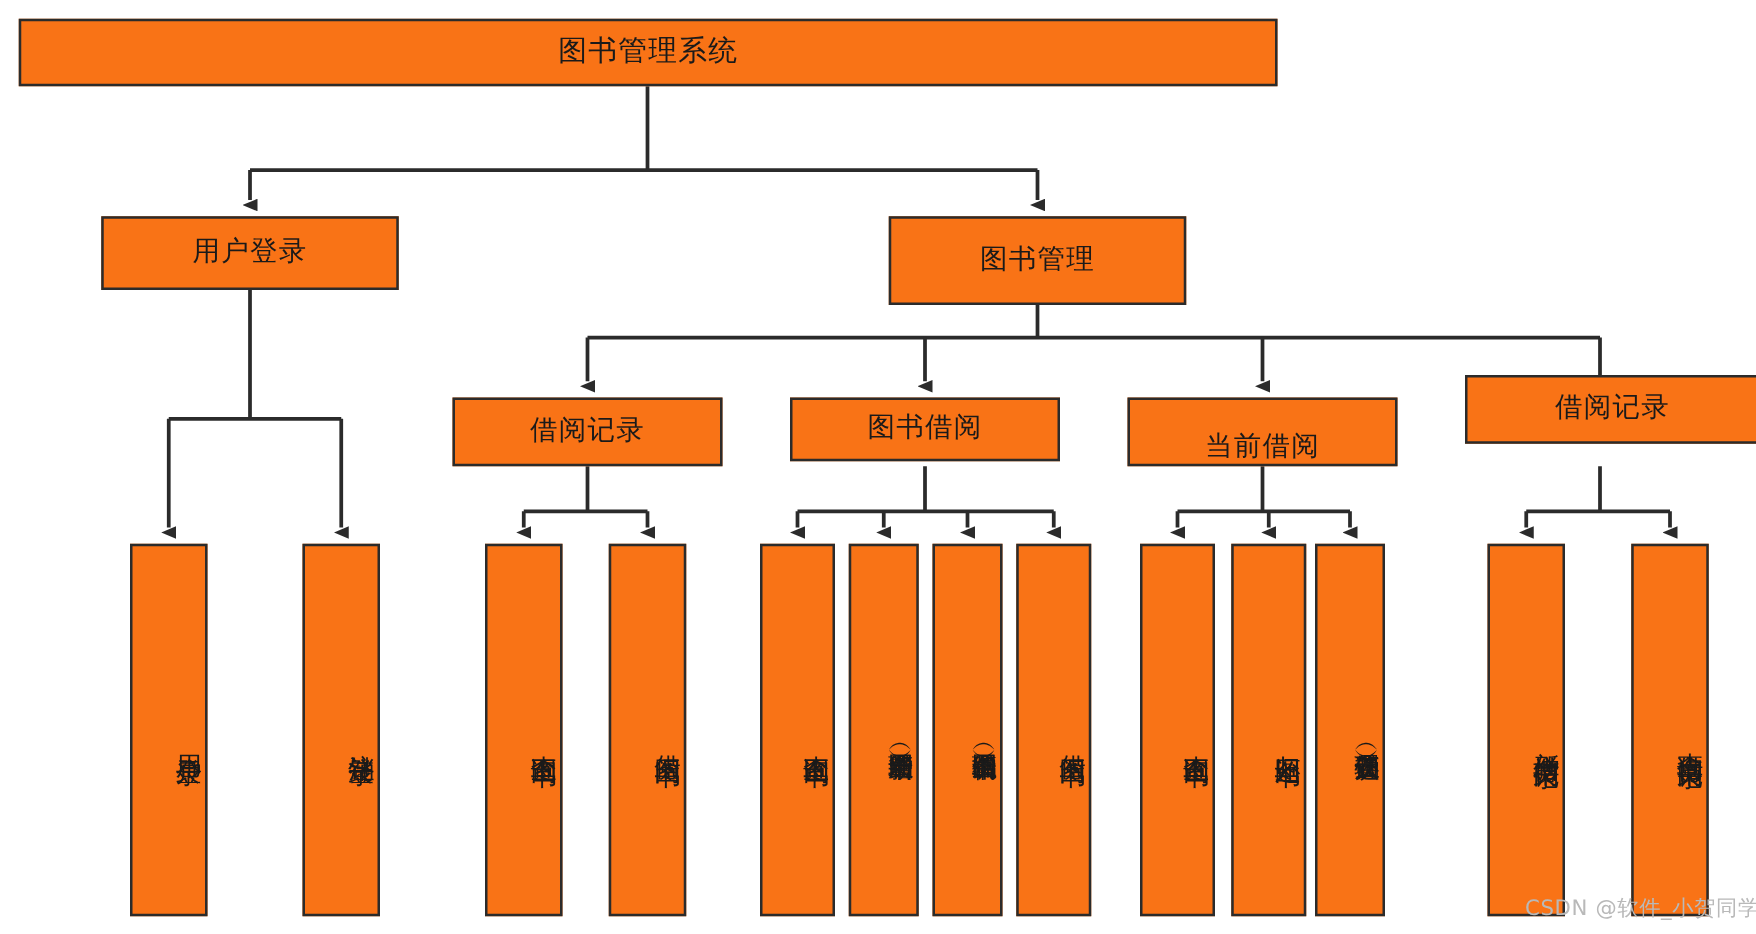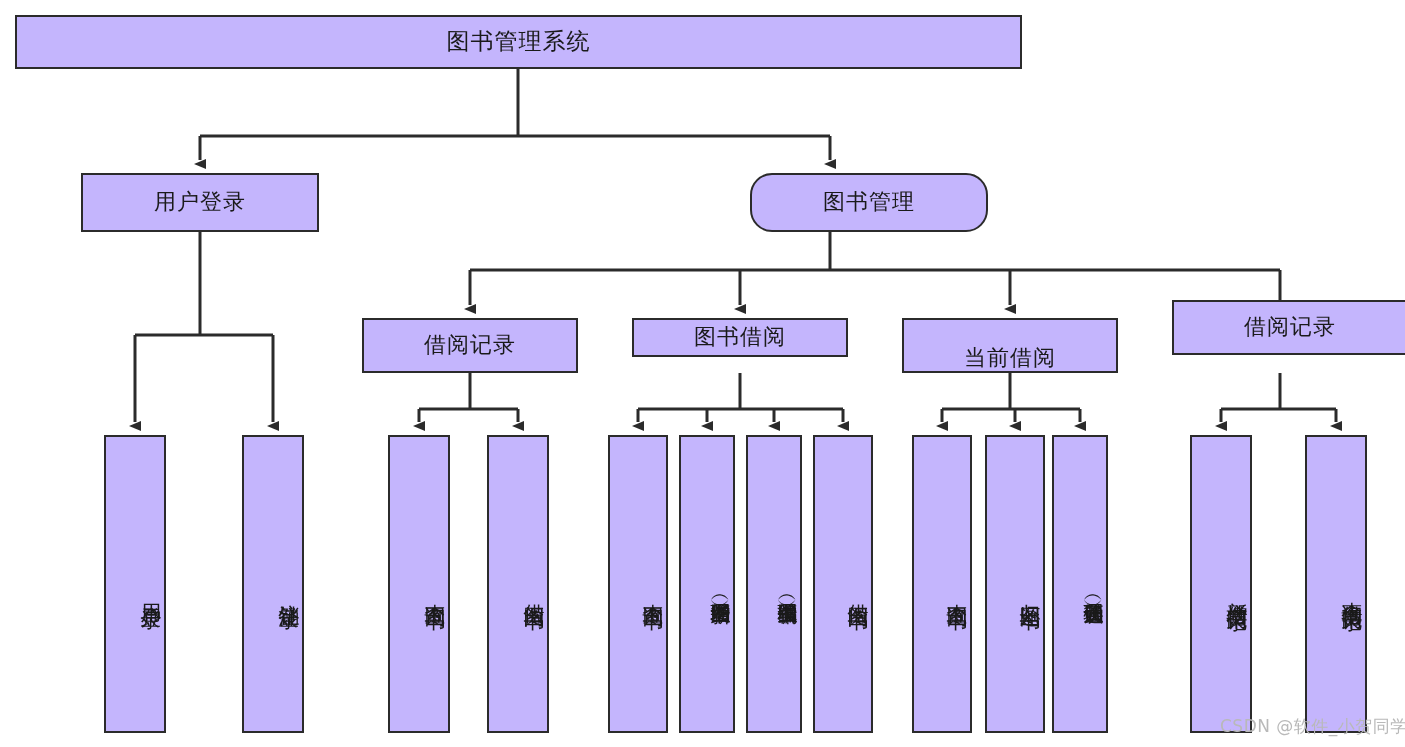--- a/index.html
+++ b/index.html
@@ -23,21 +23,21 @@
     left: 0;
     top: 0;
     width: 1405px;
     height: 747px;
     pointer-events: none;
   }
   .node {
     position: absolute;
     box-sizing: border-box;
     border: 2px solid #2b2b2b;
-    background: #c4b5fd;
+    background: #f97316;
     display: flex;
     align-items: center;
     justify-content: center;
     color: #1a1a1a;
     text-align: center;
   }
   .node.horiz {
     font-size: 22px;
     letter-spacing: 1px;
     line-height: 1.2;
@@ -135,28 +135,28 @@
     </g>
   </svg>
 
   <div class="node horiz root" style="left:15px; top:15px; width:1007px; height:54px;">
     <span>图书管理系统</span>
   </div>
 
   <div class="node horiz" style="left:81px; top:173px; width:238px; height:59px;">
     <span>用户登录</span>
   </div>
-  <div class="node horiz" style="left:750px; top:173px; width:238px; height:59px;border-radius:22px;">
+  <div class="node horiz" style="left:711px; top:173px; width:238px; height:71px;">
     <span>图书管理</span>
   </div>
 
   <div class="node horiz" style="left:362px; top:318px; width:216px; height:55px;">
     <span>借阅记录</span>
   </div>
-  <div class="node horiz" style="left:632px; top:318px; width:216px; height:39px;">
+  <div class="node horiz" style="left:632px; top:318px; width:216px; height:51px;">
     <span>图书借阅</span>
   </div>
   <div class="node horiz" style="left:902px; top:318px; width:216px; height:55px;align-items:flex-end;">
     <span>当前借阅</span>
   </div>
   <div class="node horiz" style="left:1172px; top:300px; width:236px; height:55px;">
     <span>借阅记录</span>
   </div>
 
   <div class="node vert" style="left:104px; top:435px; width:62px; height:298px;">

